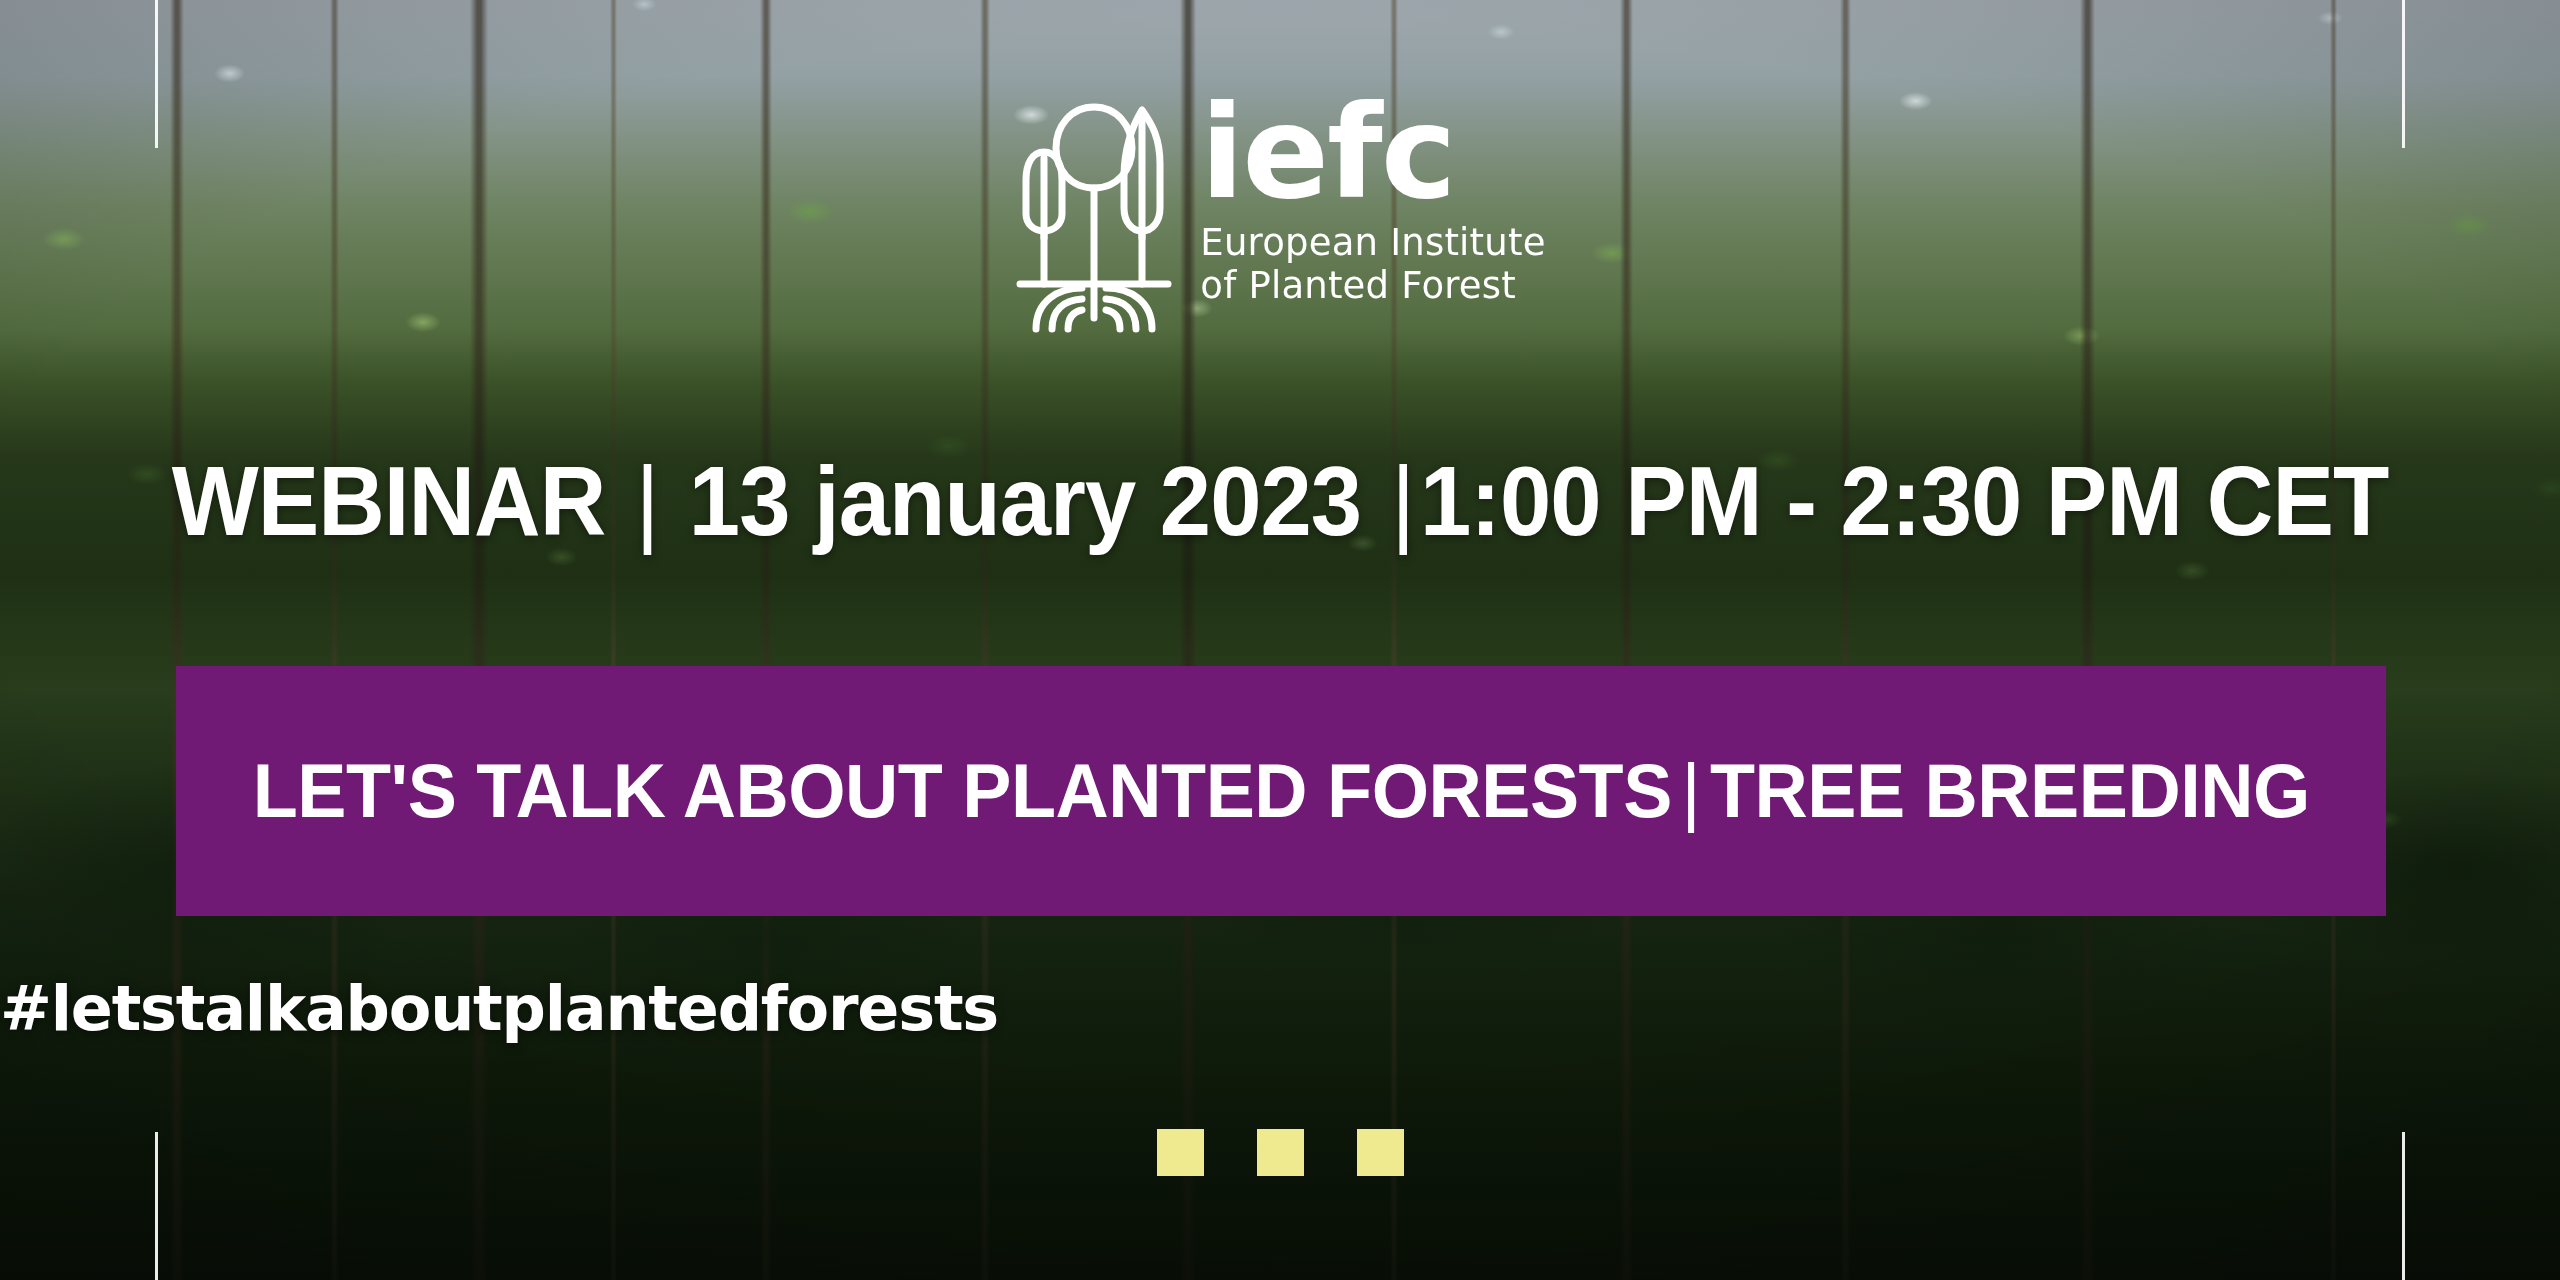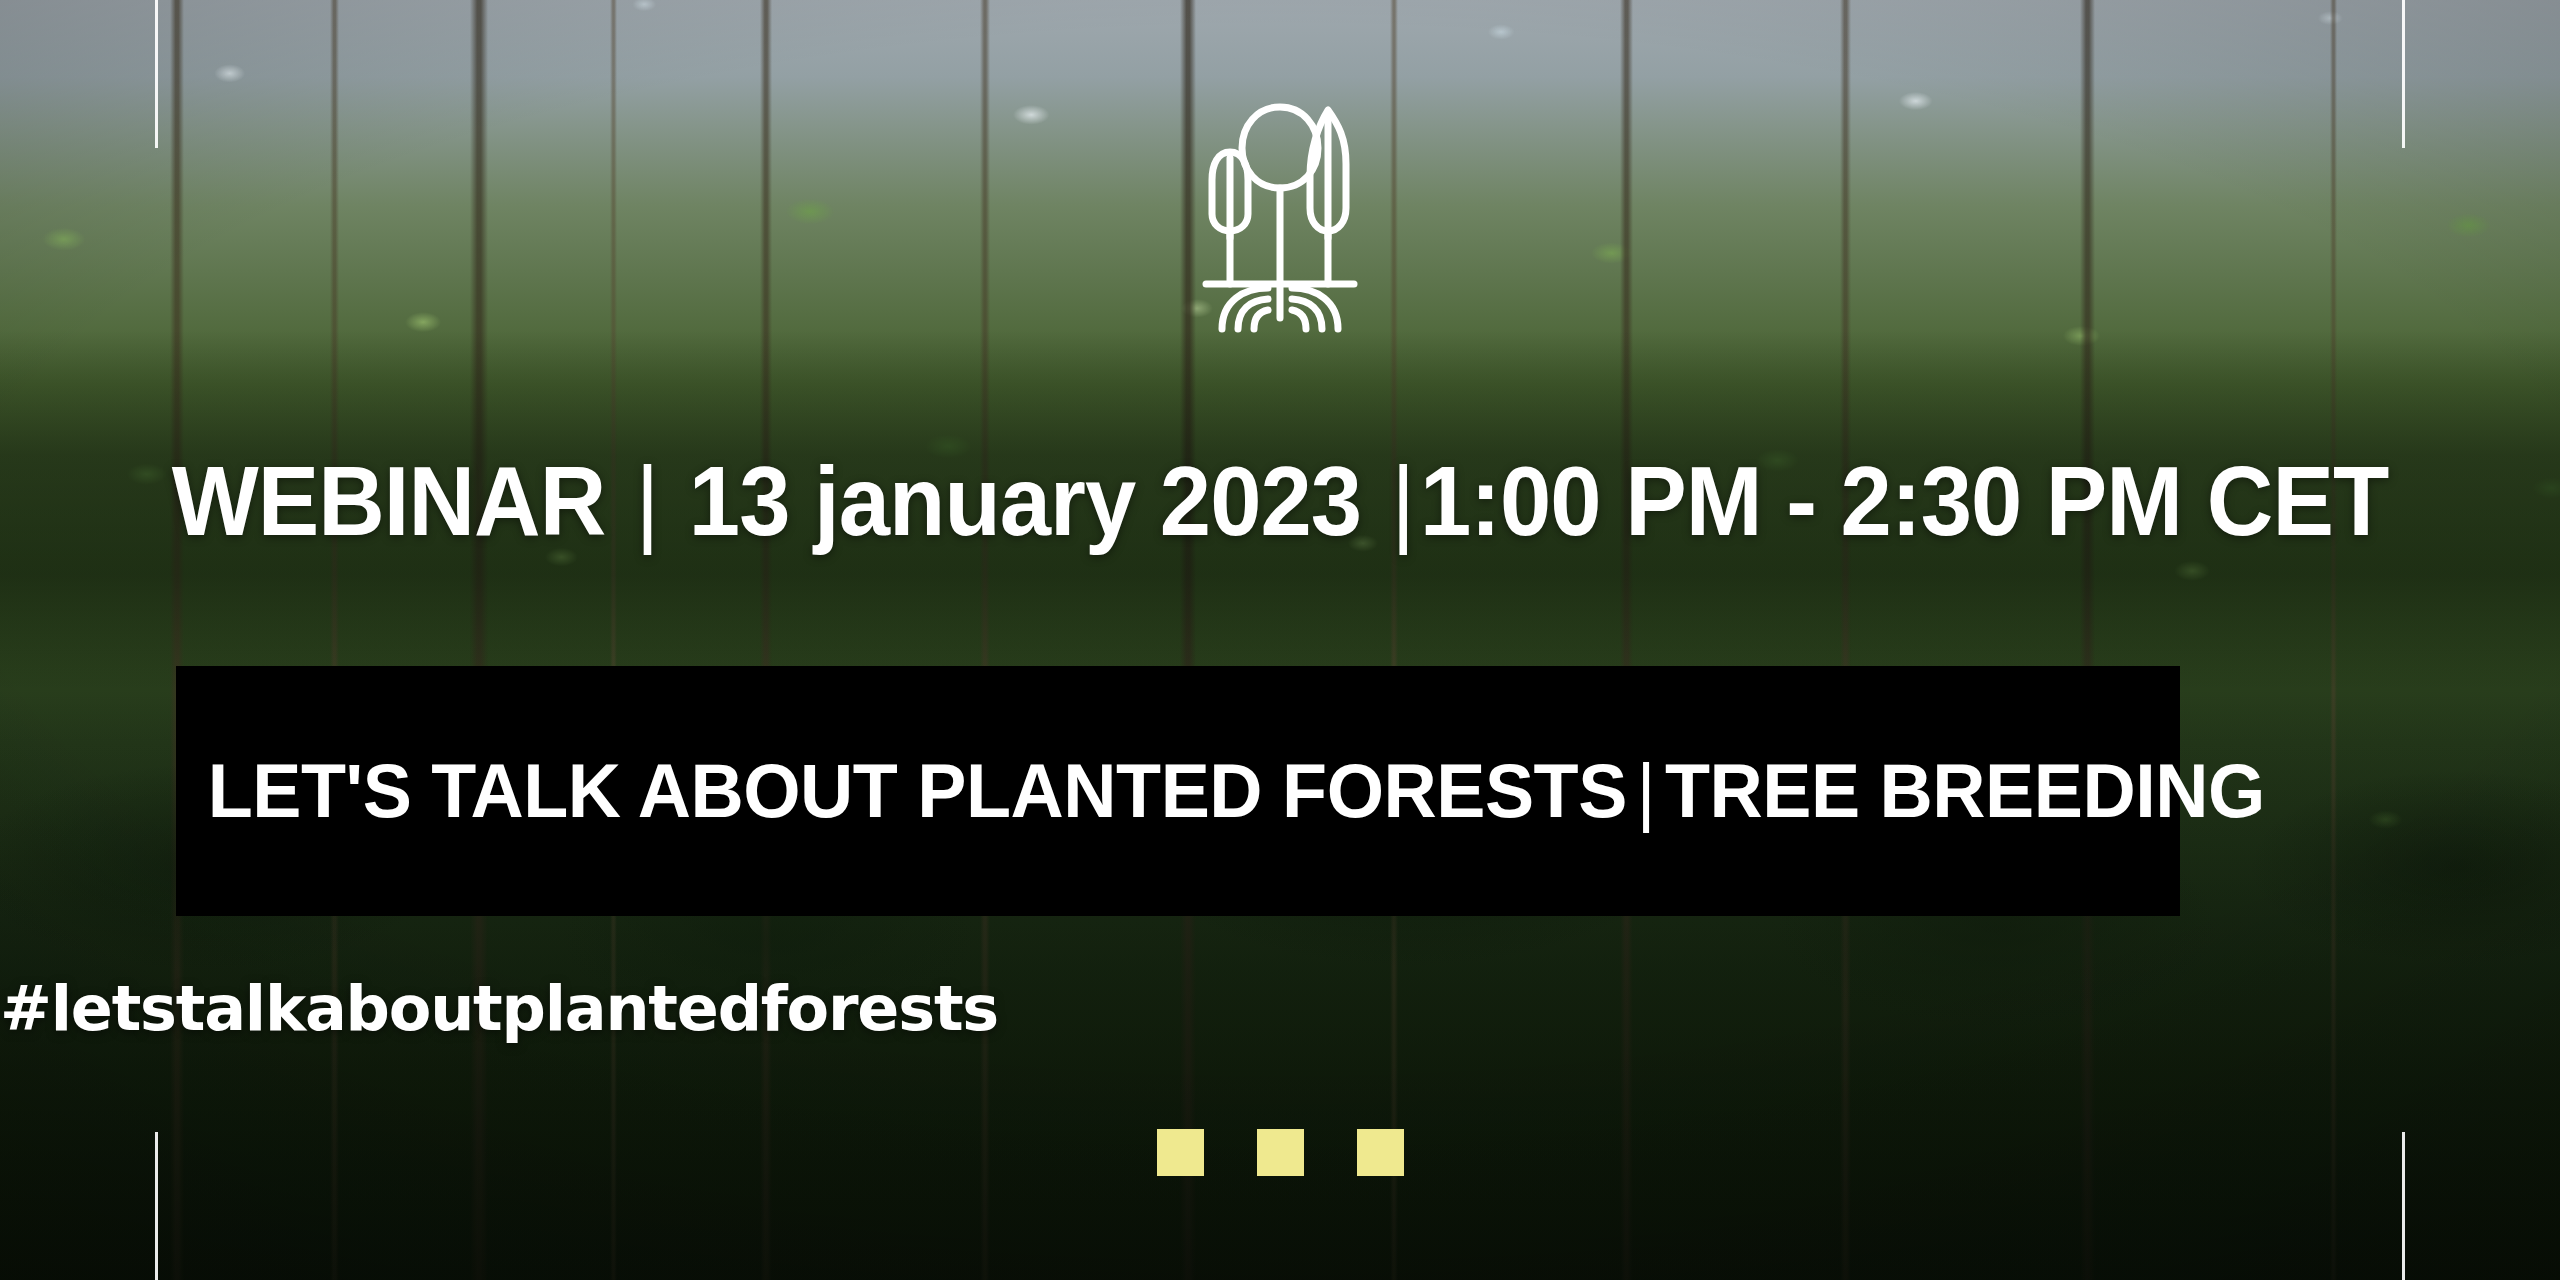--- a/index.html
+++ b/index.html
@@ -164,23 +164,23 @@
     white-space:nowrap;
     transform:scaleX(.94);
     text-shadow:0 2px 10px rgba(0,0,0,.45);
   }
   .headline .sep{ font-weight:400; padding:0 6px; }
 
   
   .band{
     position:absolute;
     left:176px; top:666px;
-    width:2004px; height:250px;
-    background:#000000;
-    display:flex; align-items:center; 
+    width:2210px; height:250px;
+    background:#701a75;
+    display:flex; align-items:center; justify-content:center;
   }
   .band-title{
     font-family:"Liberation Sans Narrow","Liberation Sans", sans-serif;
     font-weight:700;
     font-size:76px;
     line-height:1;
     color:#ffffff;
     letter-spacing:-.5px;
     white-space:nowrap;
     transform:scaleX(.97);
@@ -249,20 +249,27 @@
 
         <path d="M22 241 C 22 213 44 200 68 200"></path>
         <path d="M38 241 C 38 222 50 212 68 211"></path>
         <path d="M54 241 C 54 231 58 224 68 222"></path>
         <path d="M138 241 C 138 213 116 200 92 200"></path>
         <path d="M122 241 C 122 222 110 212 92 211"></path>
         <path d="M106 241 C 106 231 102 224 92 222"></path>
       </g>
     </svg>
 
+    <div class="logo-text">
+      <div class="logo-word">iefc</div>
+      <div class="logo-sub">
+        <div>European Institute</div>
+        <div>of Planted Forest</div>
+      </div>
+    </div>
   </div>
 
   <div class="headline">
     <span>WEBINAR</span>
     <span class="sep">|</span>
     <span>13 january 2023</span>
     <span class="sep">|</span><span>1:00 PM - 2:30 PM CET</span>
   </div>
 
   <div class="band">

